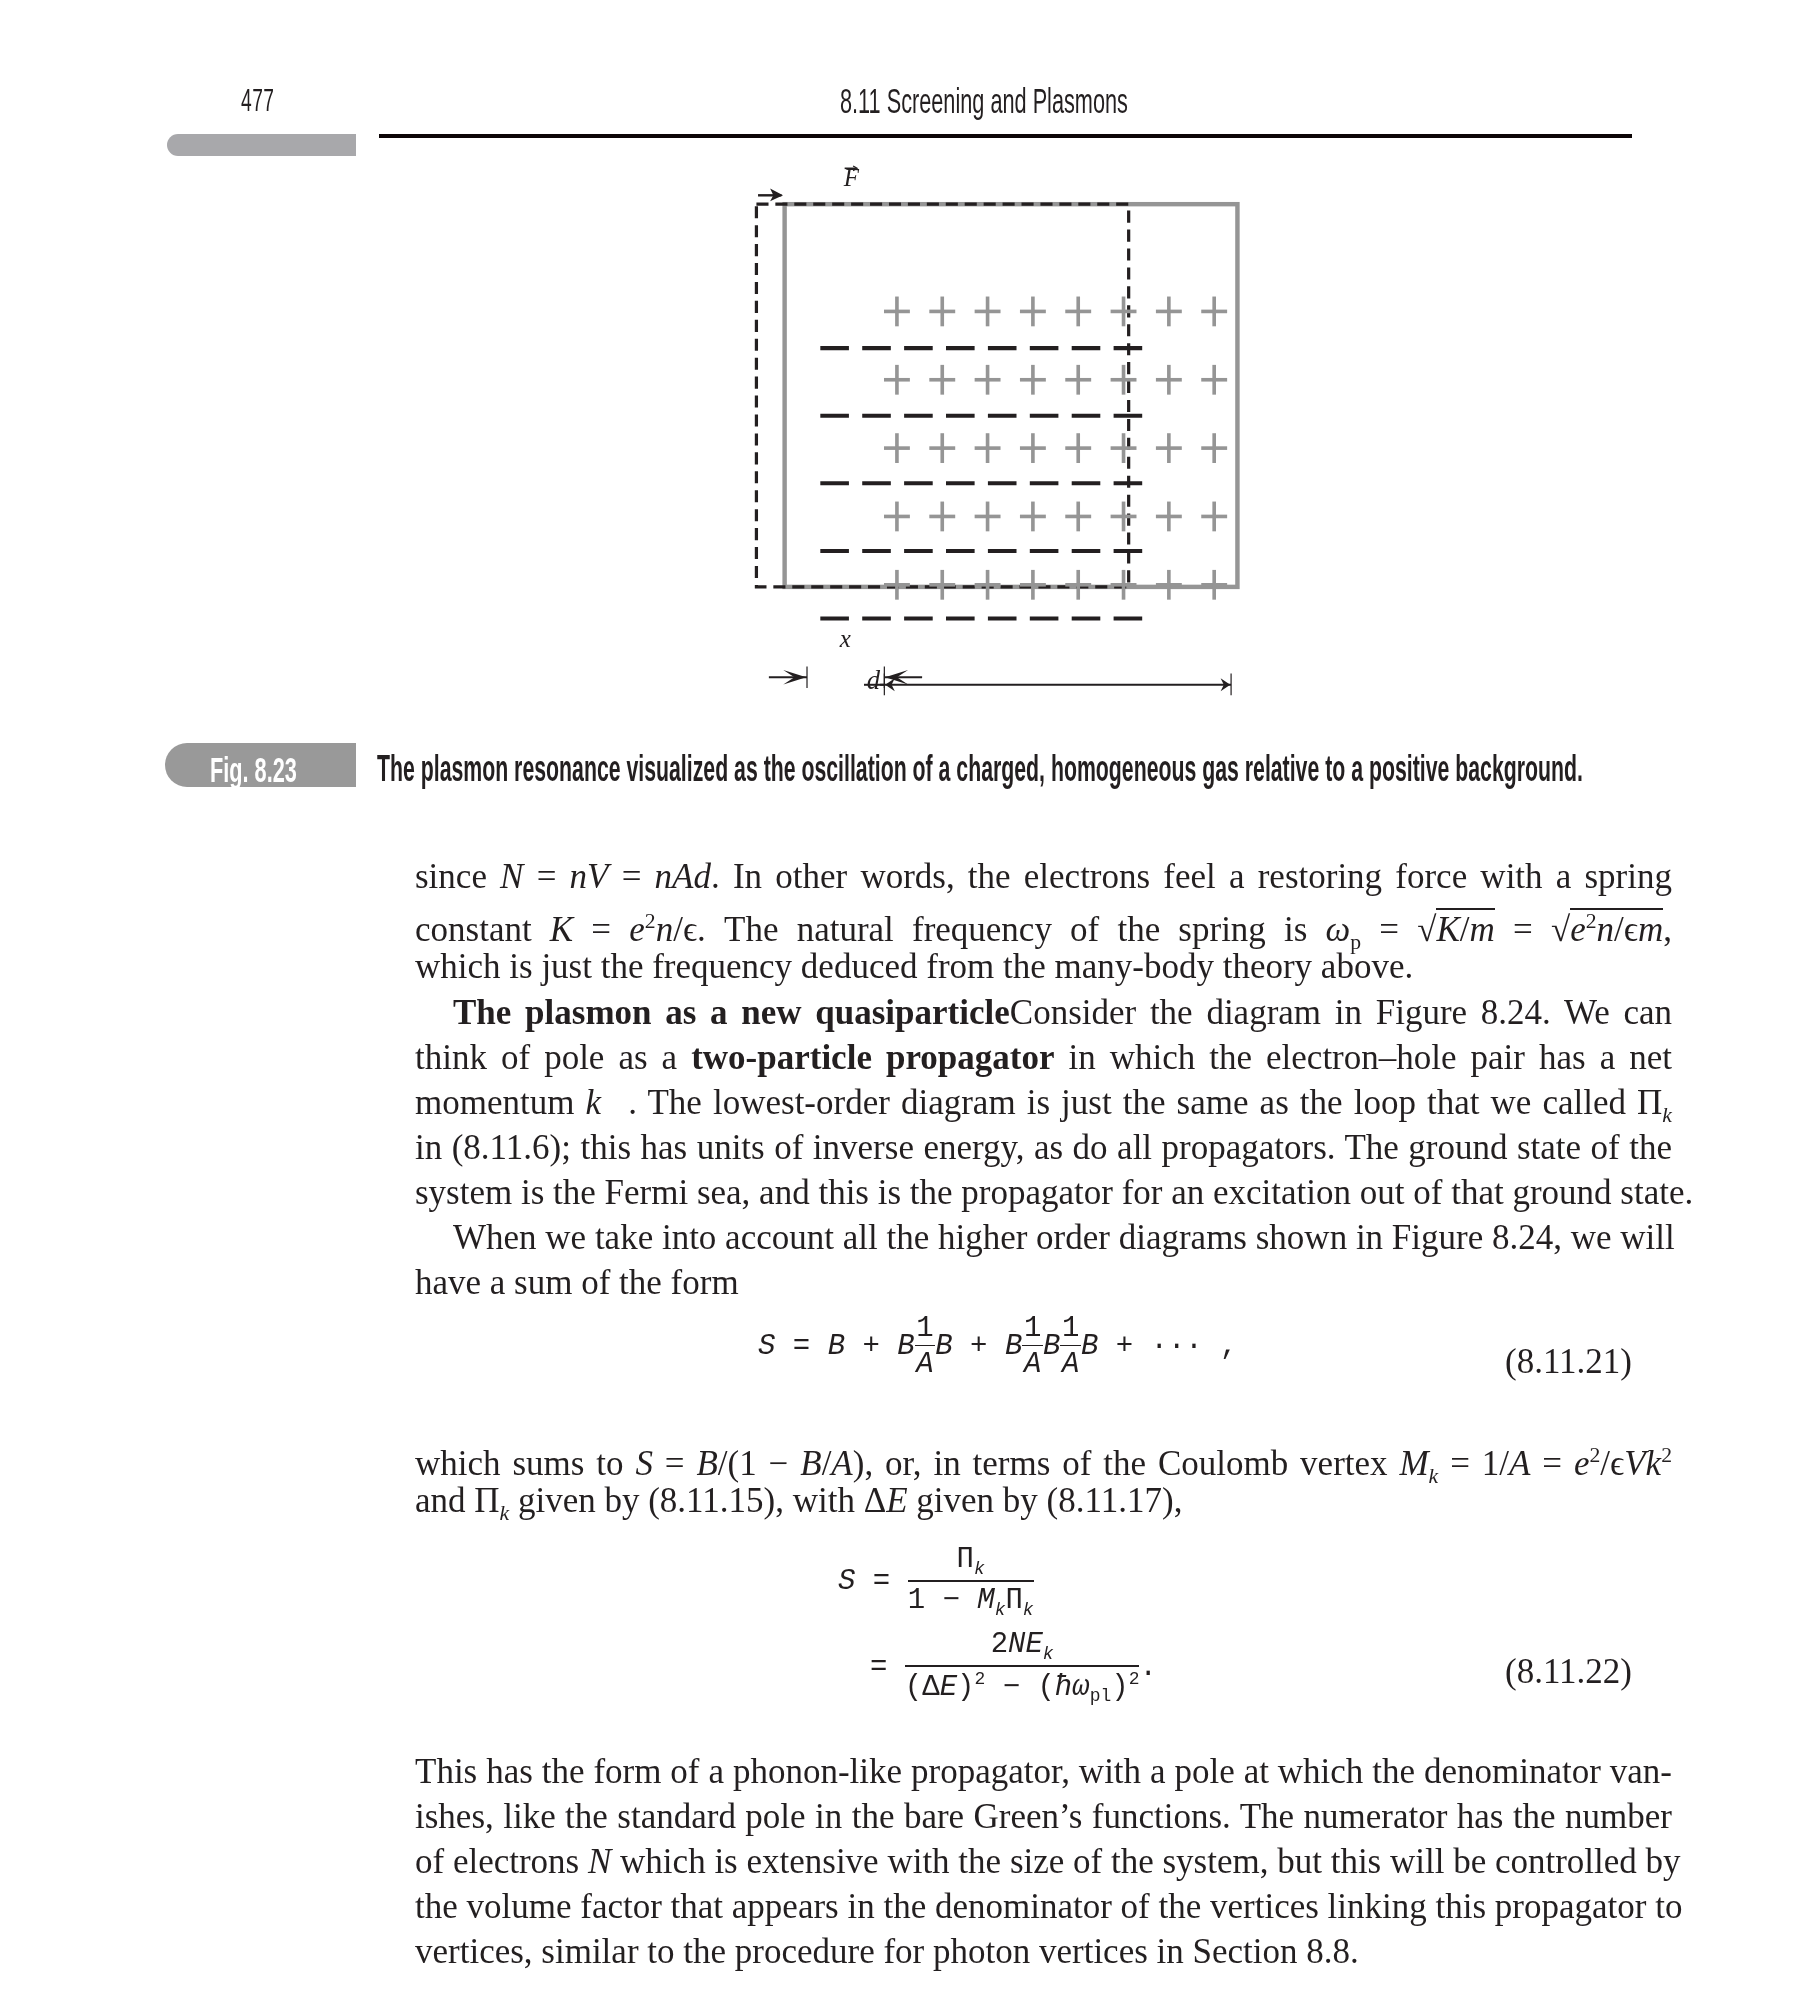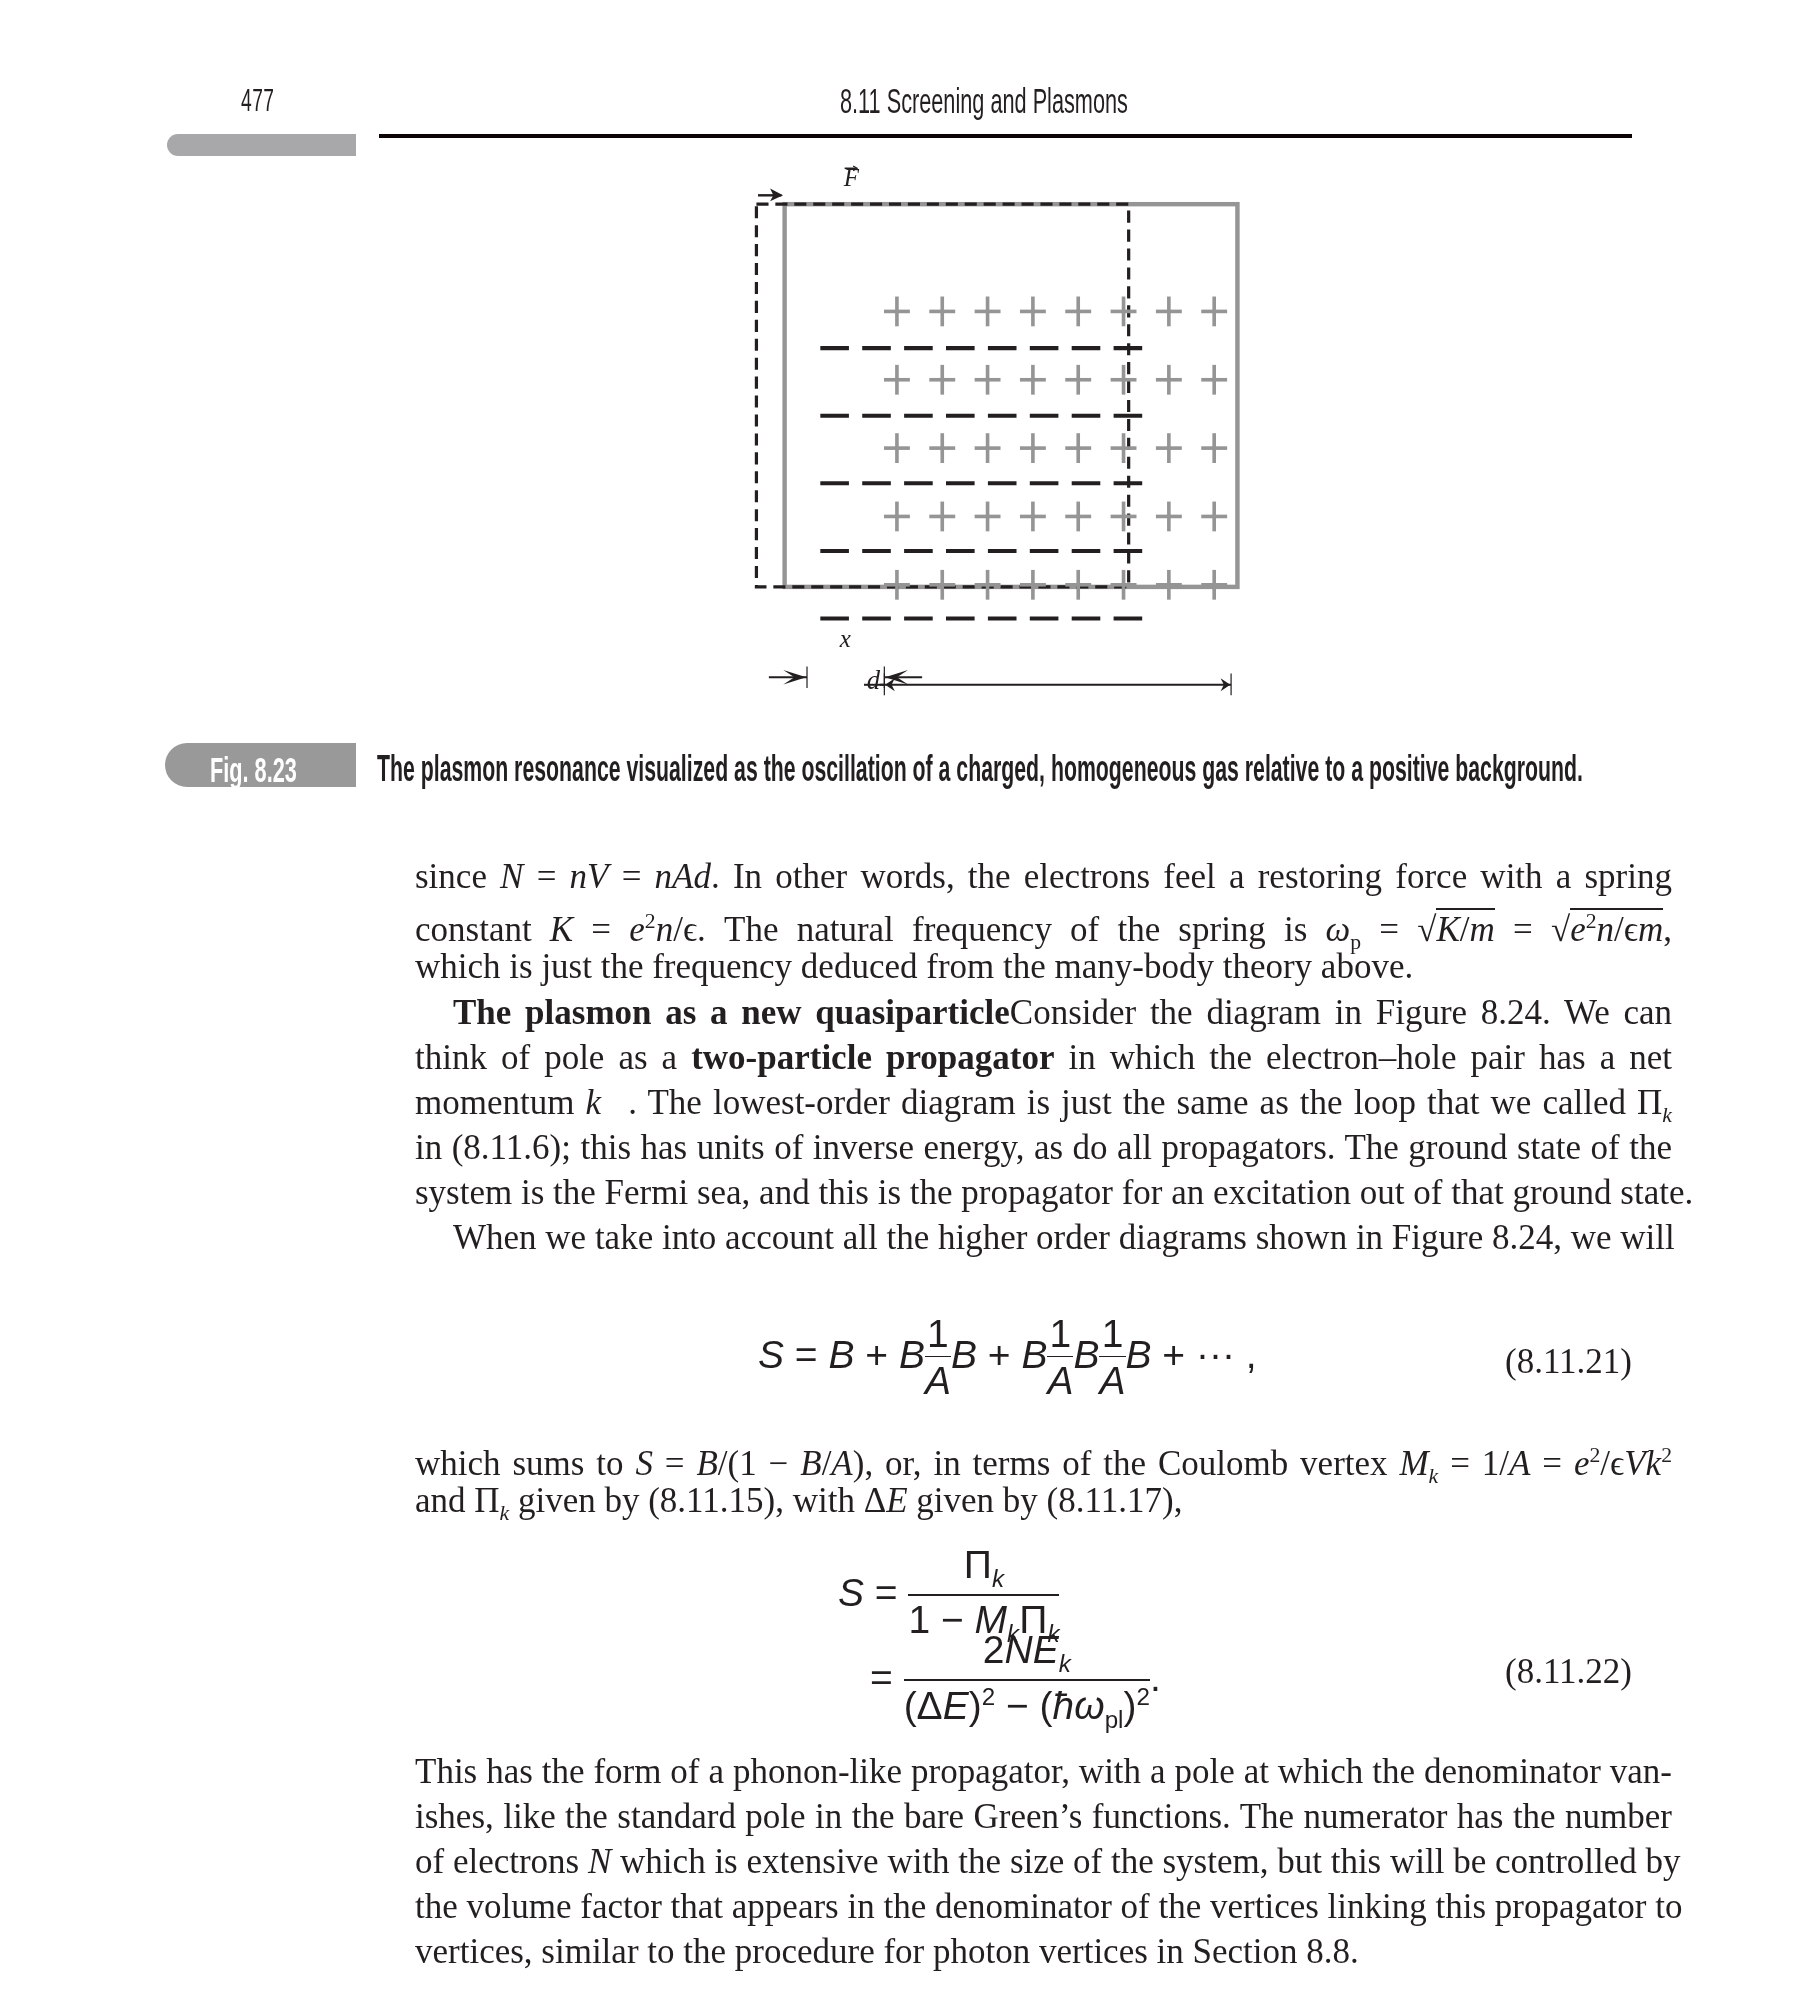--- a/index.html
+++ b/index.html
@@ -11,21 +11,21 @@
   .fig{position:absolute;left:725px;top:161px;width:564px;height:544px;}
   .fig-tab{position:absolute;left:165px;top:743px;width:191px;height:44px;background:#999999;border-radius:22px 0 0 22px;}
   .fig-label{position:absolute;left:210px;top:750px;font-family:"Liberation Sans",sans-serif;font-weight:bold;font-size:35px;color:#fff;transform:scaleX(0.62);transform-origin:left top;white-space:nowrap;}
   .caption{position:absolute;left:377px;top:748px;font-family:"Liberation Sans",sans-serif;font-weight:bold;font-size:37px;transform:scaleX(0.575);transform-origin:left top;white-space:nowrap;}
   .body{position:absolute;left:375px;width:1257px;font-family:"Liberation Serif",serif;font-size:35px;line-height:45px;text-align:justify;margin-left:40px;}
   .line{display:block;height:45px;white-space:nowrap;text-align-last:justify;}
   .line.last{text-align-last:left;}
   .ind{text-indent:38px;}
   i{font-style:italic;}
   b{font-weight:bold;}
-  .eq{position:absolute;font-family:Liberation Sans, sans-serif;font-size:39px;white-space:nowrap;}
+  .eq{position:absolute;font-family:Liberation Mono, monospace;font-size:29px;white-space:nowrap;}
   .eqno{position:absolute;right:182px;font-family:"Liberation Serif",serif;font-size:35px;}
   .frac{display:inline-block;vertical-align:middle;text-align:center;}
   .frac .num{display:block;border-bottom:2.4px solid #231f20;padding:0 4px 1.6px;}
   .frac .den{display:block;padding-top:1.6px;}
   .ov{border-top:2.4px solid #231f20;}
   sub{font-size:62%;}
   sup{font-size:62%;}
 </style>
 </head>
 <body>
@@ -159,20 +159,21 @@
 <div class="body" style="top:990px;">
   <span class="line ind"><b>The plasmon as a new quasiparticle</b><span>Consider the diagram in Figure 8.24. We can</span></span>
   <span class="line"><span>think of pole as a </span><b>two-particle propagator</b><span> in which the electron–hole pair has a net</span></span>
   <span class="line">momentum <i>k⃗</i>. The lowest-order diagram is just the same as the loop that we called Π<sub><i>k</i></sub></span>
   <span class="line">in (8.11.6); this has units of inverse energy, as do all propagators. The ground state of the</span>
   <span class="line last">system is the Fermi sea, and this is the propagator for an excitation out of that ground state.</span>
 </div>
 
 <div class="body" style="top:1215px;">
   <span class="line ind">When we take into account all the higher order diagrams shown in Figure 8.24, we will</span>
+  <span class="line last">have a sum of the form</span>
 </div>
 
 <div class="eq" style="left:758px;top:1312px;">
   <i>S</i> = <i>B</i> + <i>B</i><span class="frac"><span class="num" style="border-bottom-width:1.6px;padding:0 1.6px 0;">1</span><span class="den"><i>A</i></span></span><i>B</i> + <i>B</i><span class="frac"><span class="num" style="border-bottom-width:1.6px;padding:0 1.6px 0;">1</span><span class="den"><i>A</i></span></span><i>B</i><span class="frac"><span class="num" style="border-bottom-width:1.6px;padding:0 1.6px 0;">1</span><span class="den"><i>A</i></span></span><i>B</i> + ··· ,
 </div>
 <div class="eqno" style="top:1342px;">(8.11.21)</div>
 
 <div class="body" style="top:1433px;">
   <span class="line">which sums to <i>S</i> = <i>B</i>/(1 − <i>B</i>/<i>A</i>), or, in terms of the Coulomb vertex <i>M<sub>k</sub></i> = 1/<i>A</i> = <i>e</i><sup>2</sup>/ϵ<i>Vk</i><sup>2</sup></span>
   <span class="line last">and Π<sub><i>k</i></sub> given by (8.11.15), with Δ<i>E</i> given by (8.11.17),</span>

